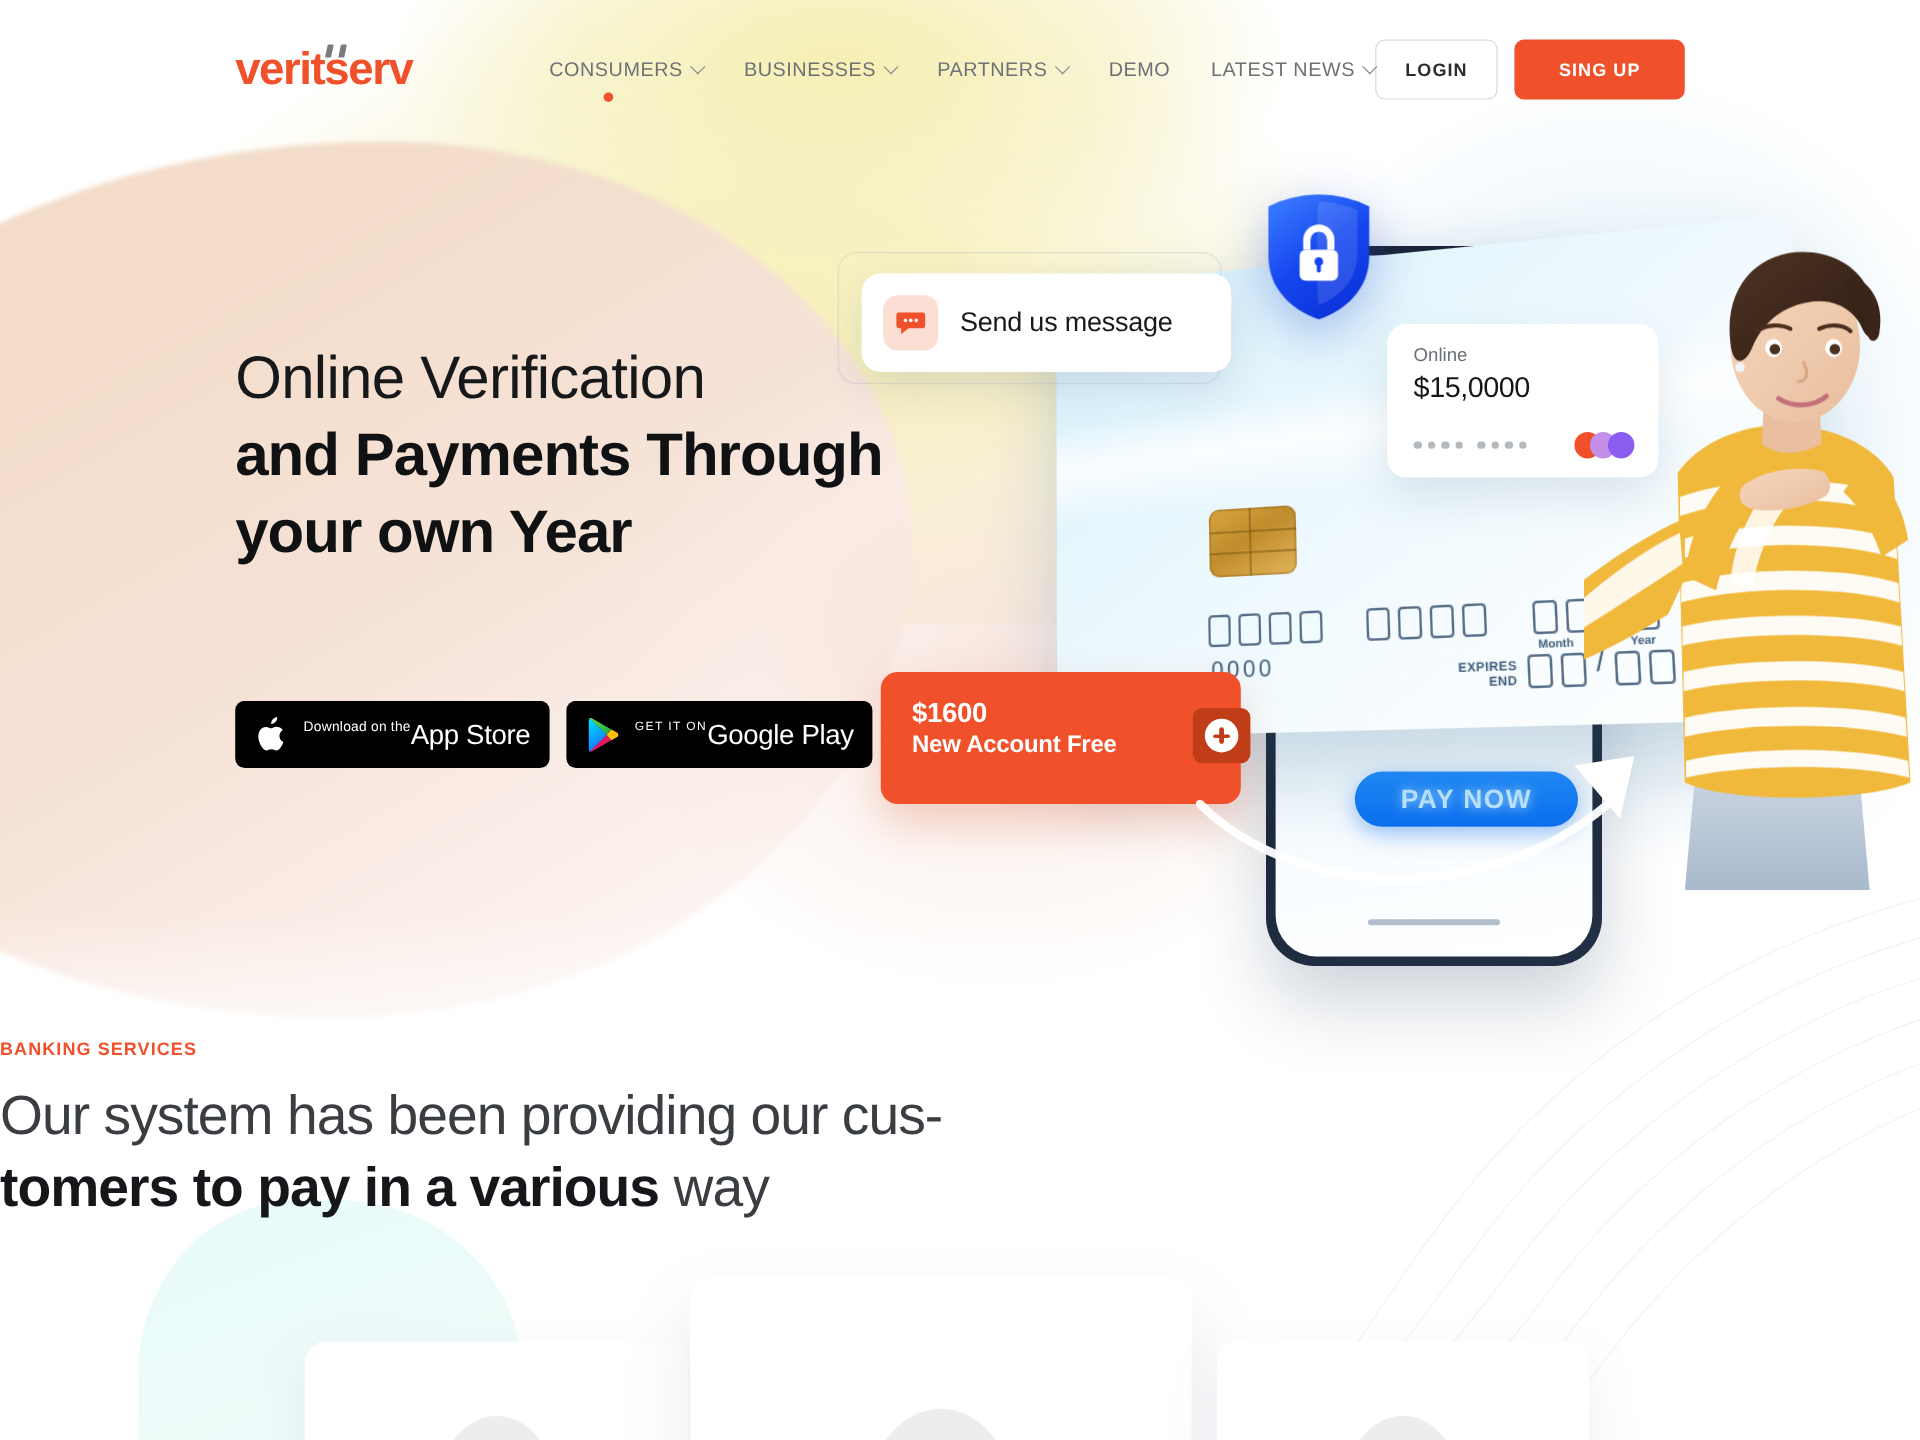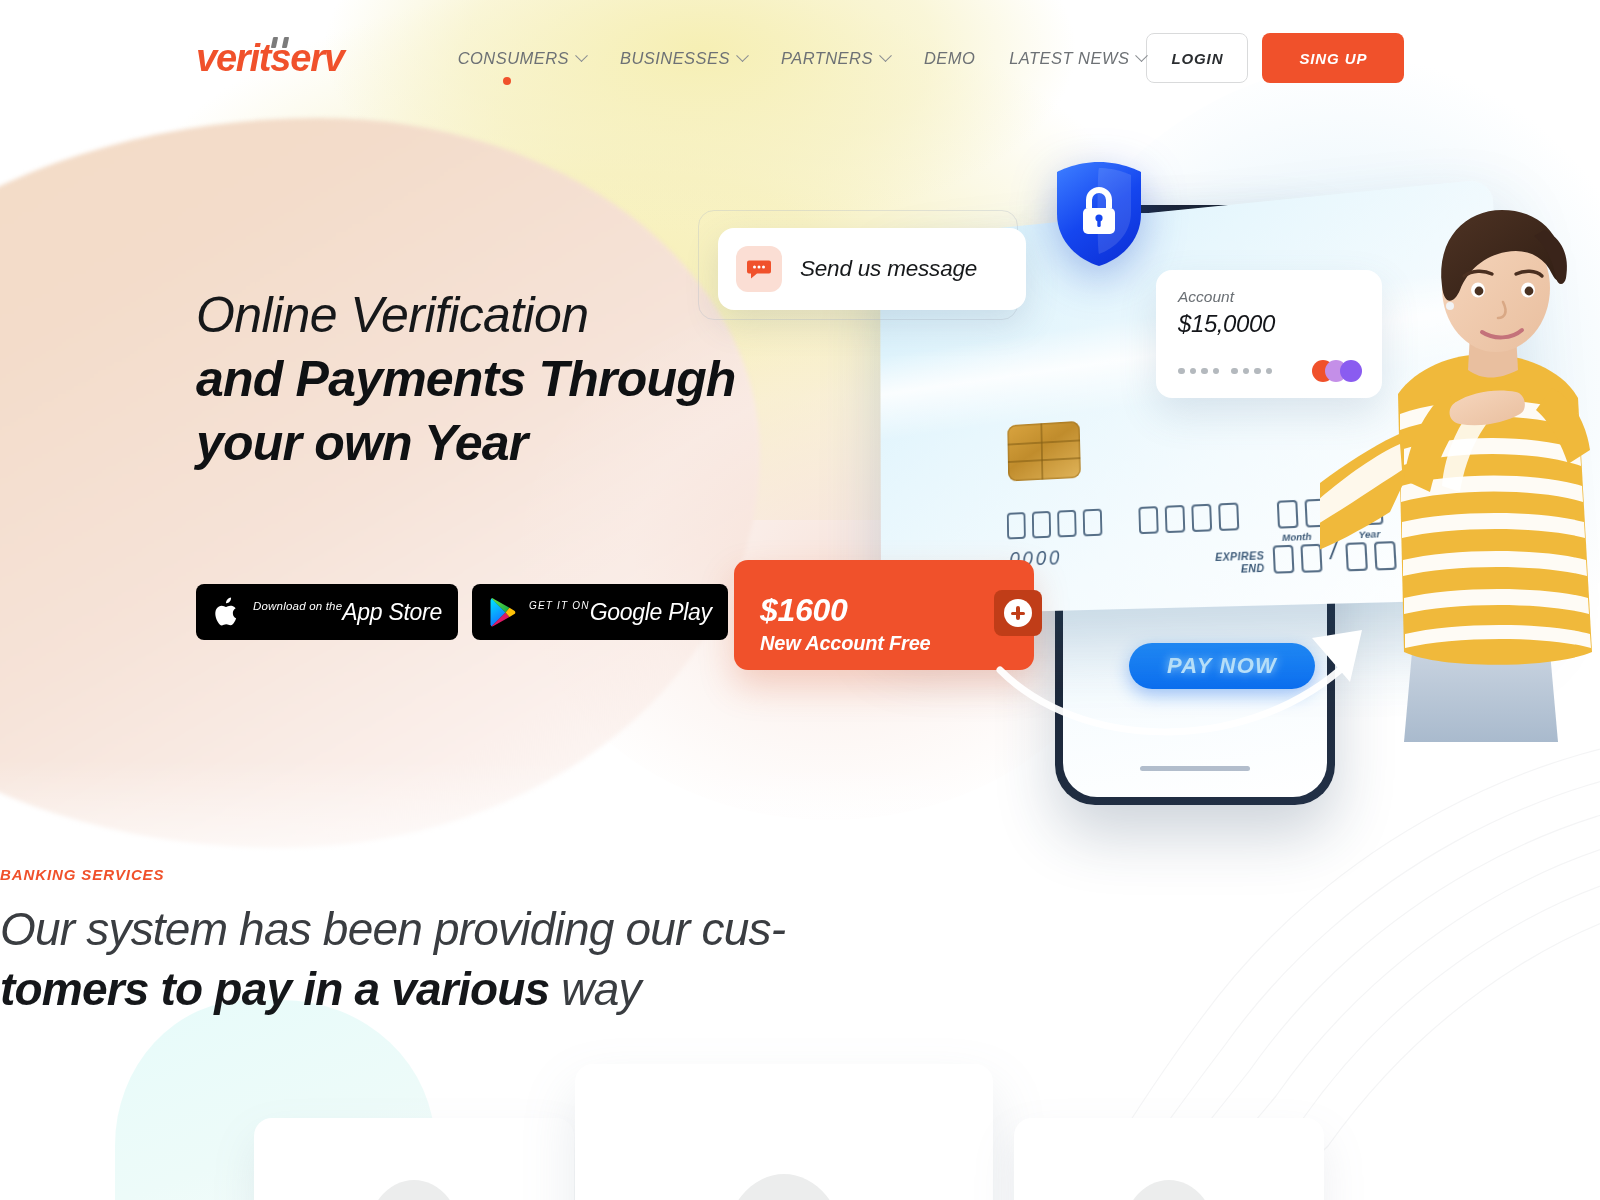--- a/index.html
+++ b/index.html
@@ -4,21 +4,21 @@
 <style>
   * { box-sizing: border-box; margin: 0; padding: 0; }
   html, body { width: 1600px; height: 1200px; overflow: hidden; }
   body {
     font-family: "Liberation Sans", sans-serif;
     background: #ffffff;
     position: relative;
   }
 
   
-  .page { position: relative; width: 1600px; height: 1200px; overflow: hidden; background:#fff;font-style:italic; }
+  .page { position: relative; width: 1600px; height: 1200px; overflow: hidden; background:#fff; }
 
   
   .bg-yellow-wash {
     position: absolute; left: -60px; top: -240px; width: 1500px; height: 760px;
     background: radial-gradient(ellipse 700px 420px at 46% 72%, #f7f0b8 0%, #f8f2c4 32%, rgba(248,244,210,0.55) 58%, rgba(255,255,255,0) 78%);
     pointer-events: none;
   }
   .bg-yellow-wash2 {
     position: absolute; left: 250px; top: -160px; width: 900px; height: 420px;
     background: radial-gradient(ellipse 470px 230px at 50% 50%, #f6efb4 0%, rgba(246,240,190,0.6) 50%, rgba(255,255,255,0) 80%);
@@ -225,21 +225,21 @@
   .mc i { position: absolute; width: 22px; height: 22px; border-radius: 50%; }
   .mc .c1 { left: 0; background: #f0512b; }
   .mc .c2 { left: 13px; background: #c48fe8; }
   .mc .c3 { left: 28px; background: #8a5cf0; }
 
   .promo {
     position: absolute; left: 44px; top: 410px; width: 300px; height: 110px;
     background: #f0512b; border-radius: 14px; z-index: 7; padding: 22px 0 0 26px;
     box-shadow: 0 16px 34px rgba(220,90,50,.25);
   }
-  .promo-amt { font-size: 32px; font-weight: 700; color: #fff; line-height: 1.05; letter-spacing: -.3px; margin-top: 12px; }
+  .promo-amt { font-size: 23px; font-weight: 700; color: #fff; line-height: 1.05; letter-spacing: -.3px; }
   .promo-sub { font-size: 20px; font-weight: 700; color: #fff; margin-top: 4px; letter-spacing: -.2px; }
   .promo-plus {
     position: absolute; right: -8px; top: 30px; width: 48px; height: 46px;
     background: #c03d18; border-radius: 8px; display: flex; align-items: center; justify-content: center;
     cursor: pointer;
   }
   .promo-plus .pcirc {
     width: 28px; height: 28px; border-radius: 50%; background: #fff; position: relative;
   }
   .promo-plus .pcirc::before, .promo-plus .pcirc::after {
@@ -489,21 +489,21 @@
           <path d="M3 4.5h20a2 2 0 0 1 2 2v9a2 2 0 0 1-2 2H11l-6 5v-5H3a2 2 0 0 1-2-2v-9a2 2 0 0 1 2-2z" fill="#f0512b"></path>
           <circle cx="8.5" cy="11" r="1.5" fill="#fff"></circle>
           <circle cx="13" cy="11" r="1.5" fill="#fff"></circle>
           <circle cx="17.5" cy="11" r="1.5" fill="#fff"></circle>
         </svg>
       </span>
       <span class="msg-text">Send us message</span>
     </div>
 
     <div class="bal-card">
-      <div class="bal-lbl">Account</div>
+      <div class="bal-lbl">Online</div>
       <div class="bal-amt">$15,0000</div>
       <div class="bal-bottom">
         <span class="bal-dots">
           <span class="bal-dgrp">
               <span></span>
               <span></span>
               <span></span>
               <span></span>
             </span>
           <span class="bal-dgrp">

